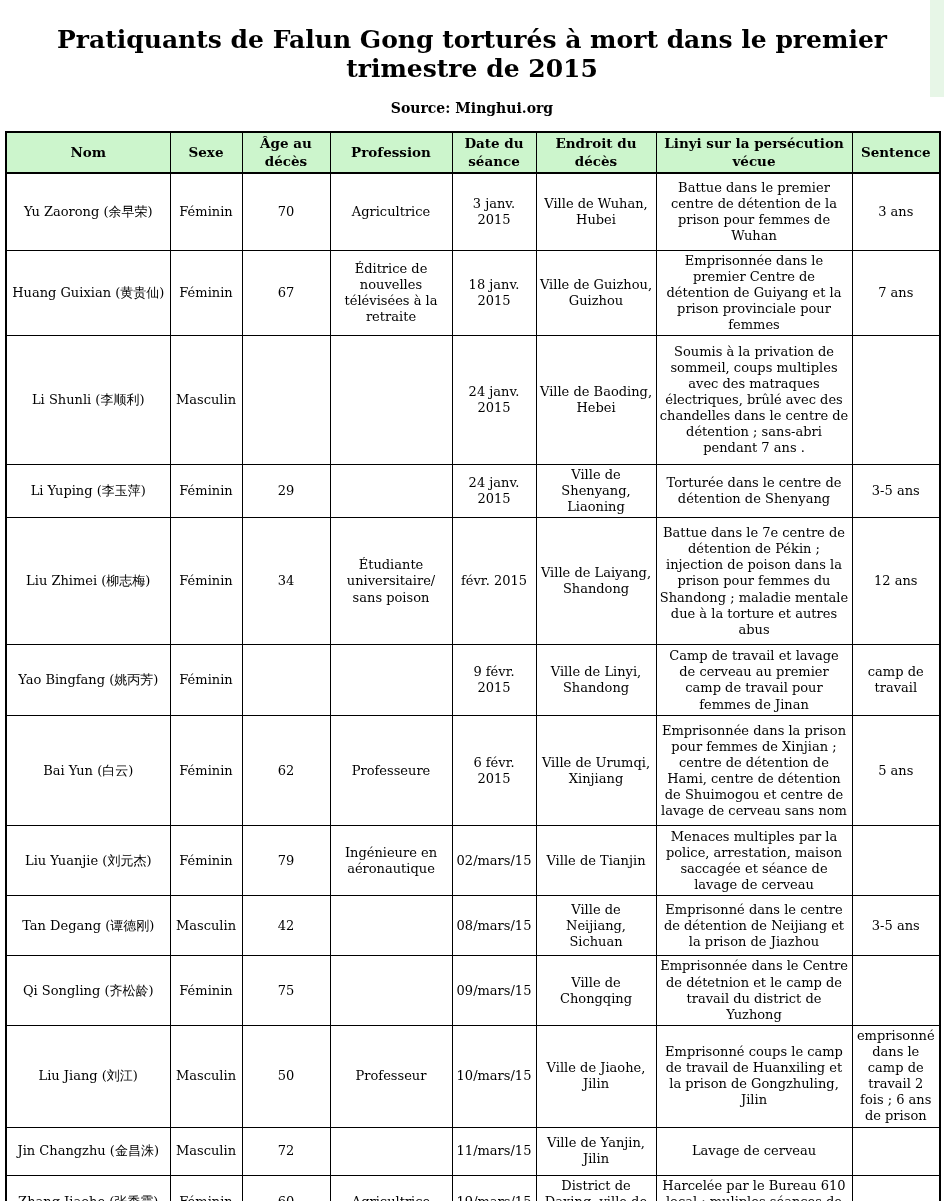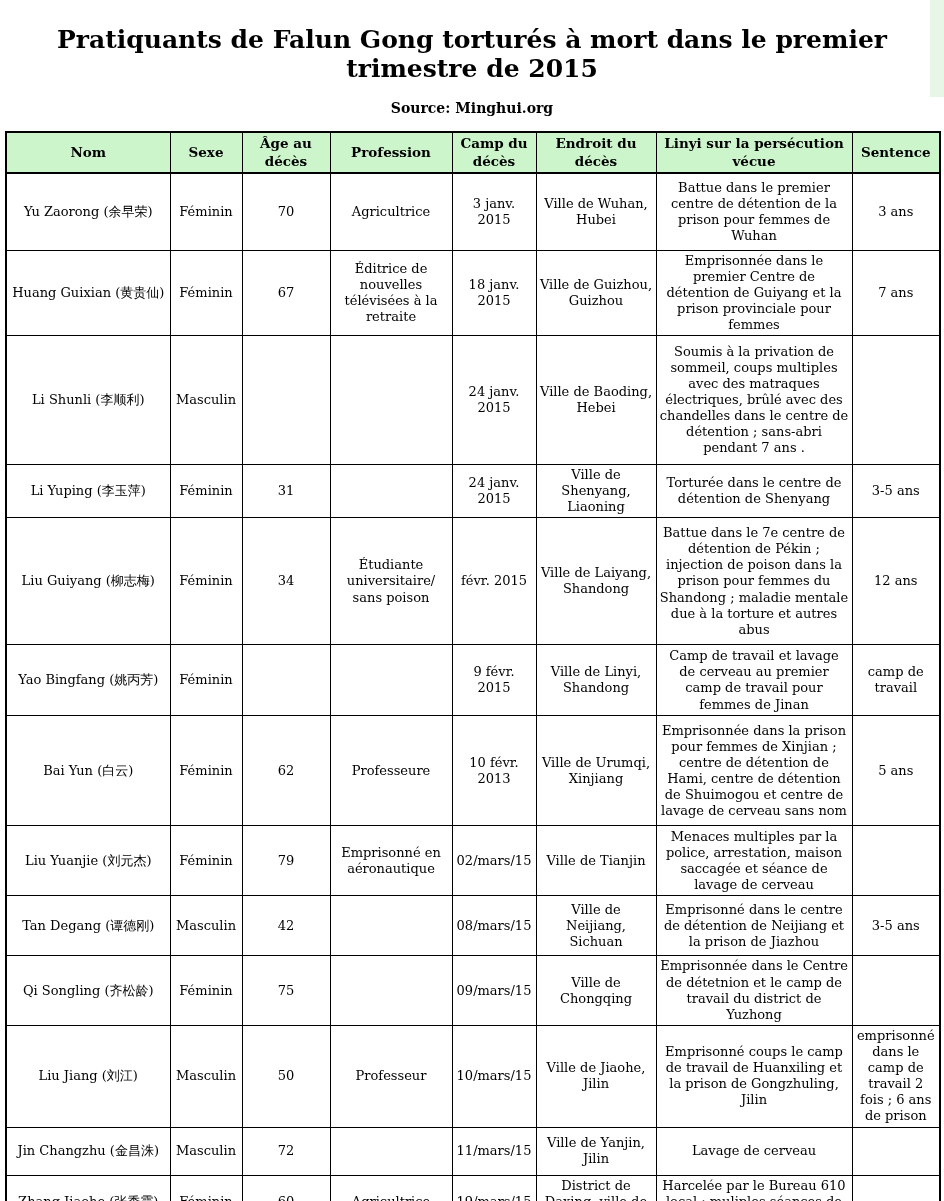--- a/index.html
+++ b/index.html
@@ -48,21 +48,21 @@
       <col style="width: 120px;">
       <col style="width: 196px;">
       <col style="width: 88px;">
     </colgroup>
   <thead>
     <tr>
         <th>Nom</th>
         <th>Sexe</th>
         <th>Âge au décès</th>
         <th>Profession</th>
-        <th>Camp du décès</th>
+        <th>Date du séance</th>
         <th>Endroit du décès</th>
         <th>Linyi sur la persécution vécue</th>
         <th>Sentence</th>
       </tr>
   </thead>
   <tbody>
       <tr style="height: 77px;">
         <td>Yu Zaorong (余早荣)</td>
         <td>Féminin</td>
         <td>70</td>
@@ -88,29 +88,29 @@
         <td></td>
         <td></td>
         <td>24 janv. 2015</td>
         <td>Ville de Baoding, Hebei</td>
         <td>Soumis à la privation de sommeil, coups multiples avec des matraques électriques, brûlé avec des chandelles  dans le centre de détention ; sans-abri pendant 7 ans .</td>
         <td></td>
       </tr>
       <tr style="height: 53px;">
         <td>Li Yuping (李玉萍)</td>
         <td>Féminin</td>
-        <td>31</td>
+        <td>29</td>
         <td></td>
         <td>24 janv. 2015</td>
         <td>Ville de Shenyang, Liaoning</td>
         <td>Torturée dans le centre de détention de Shenyang</td>
         <td>3-5 ans</td>
       </tr>
       <tr style="height: 127px;">
-        <td>Liu Guiyang (柳志梅)</td>
+        <td>Liu Zhimei (柳志梅)</td>
         <td>Féminin</td>
         <td>34</td>
         <td>Étudiante universitaire/ sans poison</td>
         <td>févr. 2015</td>
         <td>Ville de Laiyang, Shandong</td>
         <td>Battue dans le 7e centre de détention de Pékin ; injection de poison dans la prison pour femmes du Shandong ; maladie mentale due à la torture et autres abus</td>
         <td>12 ans</td>
       </tr>
       <tr style="height: 71px;">
         <td>Yao Bingfang (姚丙芳)</td>
@@ -120,30 +120,30 @@
         <td>9 févr. 2015</td>
         <td>Ville de Linyi, Shandong</td>
         <td>Camp de travail et lavage de cerveau au premier camp de travail pour femmes de Jinan</td>
         <td>camp de travail</td>
       </tr>
       <tr style="height: 110px;">
         <td>Bai Yun (白云)</td>
         <td>Féminin</td>
         <td>62</td>
         <td>Professeure</td>
-        <td>10 févr. 2013</td>
+        <td>6 févr. 2015</td>
         <td>Ville de Urumqi, Xinjiang</td>
         <td>Emprisonnée dans la prison pour femmes de Xinjian ; centre de détention de Hami, centre de détention de Shuimogou et centre de lavage de cerveau sans nom</td>
         <td>5 ans</td>
       </tr>
       <tr style="height: 70px;">
         <td>Liu Yuanjie (刘元杰)</td>
         <td>Féminin</td>
         <td>79</td>
-        <td>Emprisonné en aéronautique</td>
+        <td>Ingénieure en aéronautique</td>
         <td>02/mars/15</td>
         <td>Ville de Tianjin</td>
         <td>Menaces multiples par la police, arrestation, maison saccagée et séance de lavage de cerveau</td>
         <td></td>
       </tr>
       <tr style="height: 60px;">
         <td>Tan Degang (谭德刚)</td>
         <td>Masculin</td>
         <td>42</td>
         <td></td>

